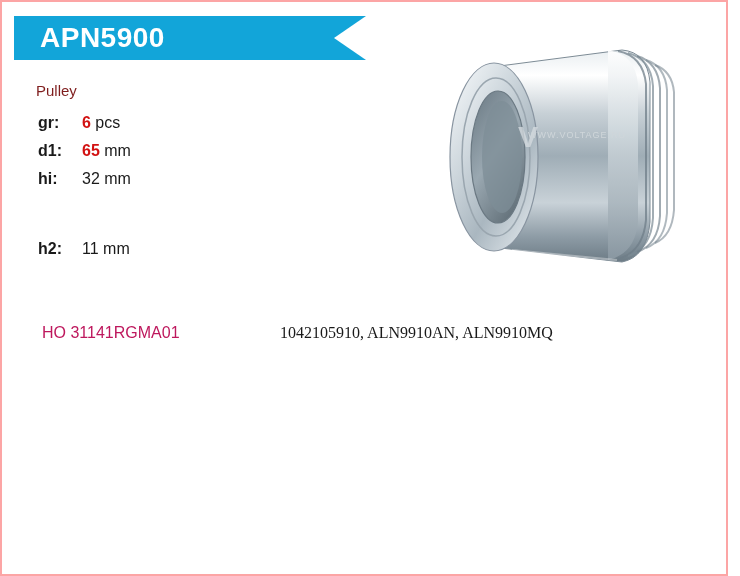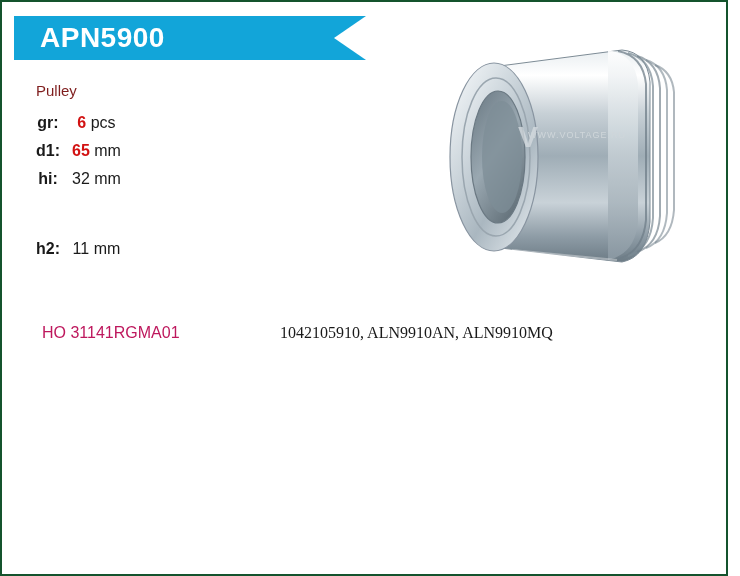--- a/index.html
+++ b/index.html
@@ -11,21 +11,21 @@
     height: 576px;
     background: #ffffff;
     font-family: "Liberation Sans", sans-serif;
     overflow: hidden;
   }
   .page {
     position: relative;
     width: 728px;
     height: 576px;
     box-sizing: border-box;
-    border: 2px solid #14532d;
+    border: 2px solid #fca5a5;
     background: #ffffff;
   }
 
   
   .header-banner {
     position: absolute;
     left: 12px;
     top: 14px;
     width: 350px;
     height: 44px;
@@ -64,24 +64,23 @@
     position: absolute;
     left: 34px;
     top: 80px;
     font-size: 15px;
     color: #7f1d1d;
   }
 
   
   .specs {
     position: absolute;
-    left: 26px;
+    left: 36px;
     top: 112px;
     border-collapse: collapse;
-    text-align: center;
   }
   .specs td {
     padding: 0;
     font-size: 16px;
     color: #1a1a1a;
     height: 28px;
     vertical-align: top;
   }
   .specs td.key {
     font-weight: bold;

